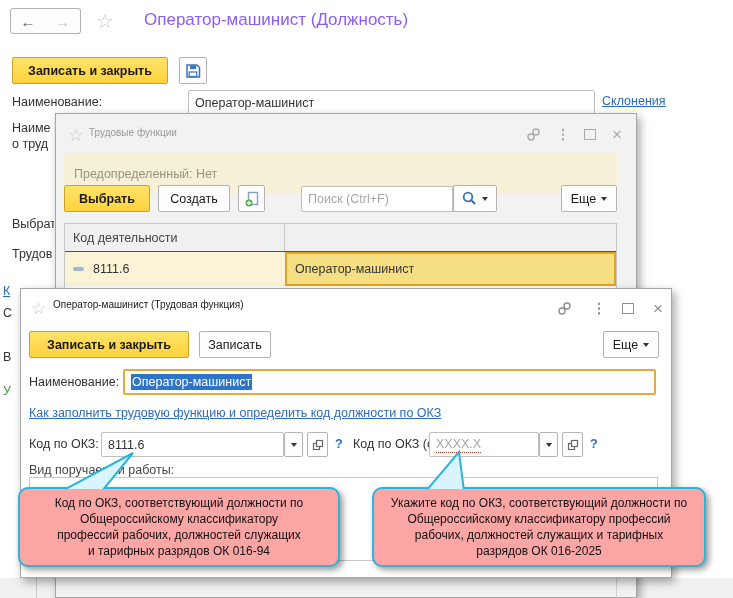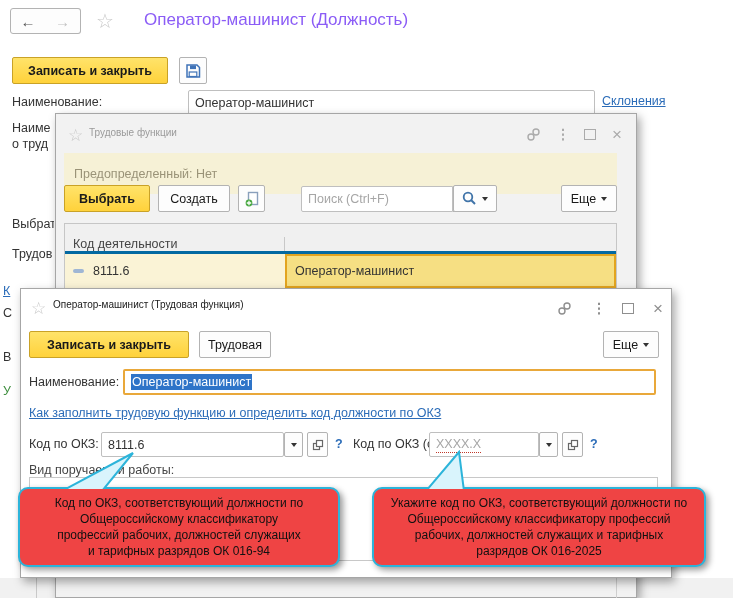--- a/index.html
+++ b/index.html
@@ -19,21 +19,21 @@
   .lbl{white-space:nowrap;color:#333;}
   .dlg{box-sizing:border-box;background:#f2f2f2;border:1px solid #a6a6a6;
        box-shadow:3px 4px 9px rgba(0,0,0,0.35);}
   .dlg-title{font-size:10px;white-space:nowrap;}
   .wicon{display:flex;align-items:center;justify-content:center;width:22px;height:20px;color:#8f8f8f;}
   .star{font-size:17px;color:#c9c9c9;line-height:1;}
   .kebab{font-size:14px;font-weight:bold;letter-spacing:0;}
   .xclose{font-size:17px;line-height:1;}
   .maxbox{width:10px;height:9px;border:1.5px solid #8f8f8f;}
   .cell{box-sizing:border-box;display:flex;align-items:center;padding:0 8px;overflow:hidden;}
-  .tooltip{box-sizing:border-box;background:#ef4444;border:2px solid #2cb4da;border-radius:10px;
+  .tooltip{box-sizing:border-box;background:#fca5a5;border:2px solid #2cb4da;border-radius:10px;
            box-shadow:3px 3px 6px rgba(0,0,0,0.4);color:#111;font-size:12px;line-height:16px;
            text-align:center;white-space:pre-line;display:flex;align-items:center;justify-content:center;
            padding:6px 8px;}
   .frag{overflow:hidden;white-space:nowrap;display:block;}
   .vline{width:1px;background:#bdbdbd;}
   .ph{color:#a6a6a6;}
 </style>
 </head>
 <body>
 
@@ -125,21 +125,21 @@
       </svg>
       <span class="caret"></span>
     </div>
     <div class="abs btn" style="left:505px;top:71px;width:56px;height:27px;">
       <span>Еще</span>
       <span class="caret"></span>
     </div>
 
     <div class="abs" style="left:8px;top:109px;width:553px;height:70px;background:#fff;
          border:1px solid #c6c6c6;box-sizing:border-box;">
-      <div style="display:flex;height:27px;background:#f0f0f0;border-bottom:3px solid #0369a1;align-items:flex-end;">
+      <div style="display:flex;height:27px;background:#f0f0f0;border-bottom:1px solid #0369a1;">
         <div class="cell" style="width:220px;border-right:1px solid #c8c8c8;color:#444;">Код деятельности</div>
       </div>
       <div style="display:flex;height:34px;background:#faf3d6;">
         <div class="cell" style="width:220px;">
           <span style="display:inline-block;width:11px;height:4px;background:#9fb6d4;
                 border-radius:2px;margin-right:9px;"></span>
           <span>8111.6</span>
         </div>
         <div class="cell" style="flex:1;background:#f6df83;border:2px solid #e2a41f;">
           <span>Оператор-машинист</span>
@@ -163,21 +163,21 @@
     <div class="abs wicon kebab" style="left:567px;top:9px;">⋮</div>
     <div class="abs wicon" style="left:596px;top:9px;">
       <div class="maxbox"></div>
     </div>
     <div class="abs wicon xclose" style="left:626px;top:9px;">×</div>
 
     <div class="abs btn btn-yellow" style="left:8px;top:42px;width:160px;height:27px;">
       <span>Записать и закрыть</span>
     </div>
     <div class="abs btn" style="left:178px;top:42px;width:72px;height:27px;">
-      <span>Трудовая</span>
+      <span>Записать</span>
     </div>
     <div class="abs btn" style="left:582px;top:42px;width:56px;height:27px;">
       <span>Еще</span>
       <span class="caret"></span>
     </div>
 
     <div class="abs lbl" style="left:8px;top:86px;">Наименование:</div>
     <div class="abs input" style="left:102px;top:80px;width:533px;height:26px;border:2px solid #e9a83a;">
       <span style="background:#2e74c8;color:#fff;padding:1px 1px;">Оператор-машинист</span>
     </div>

